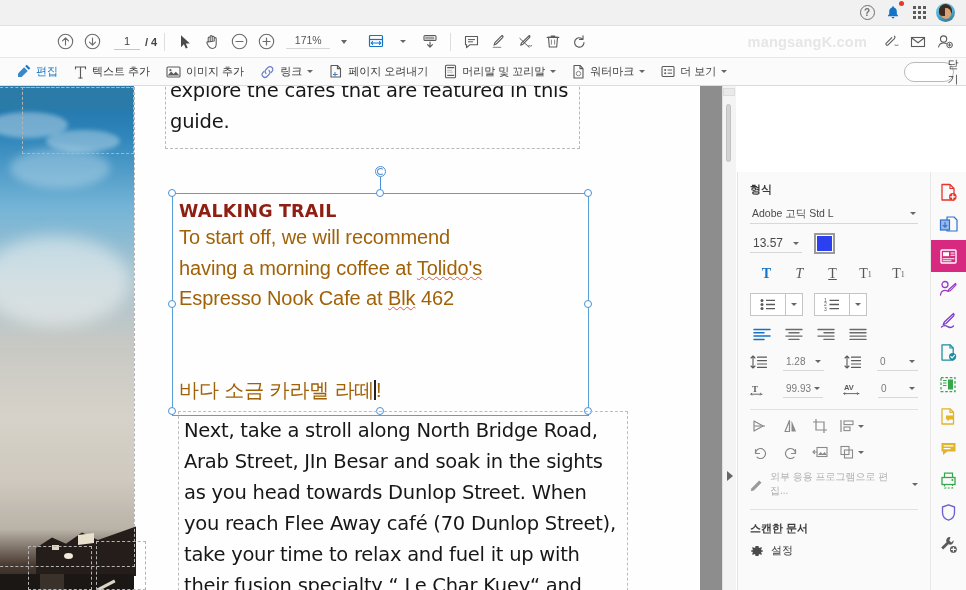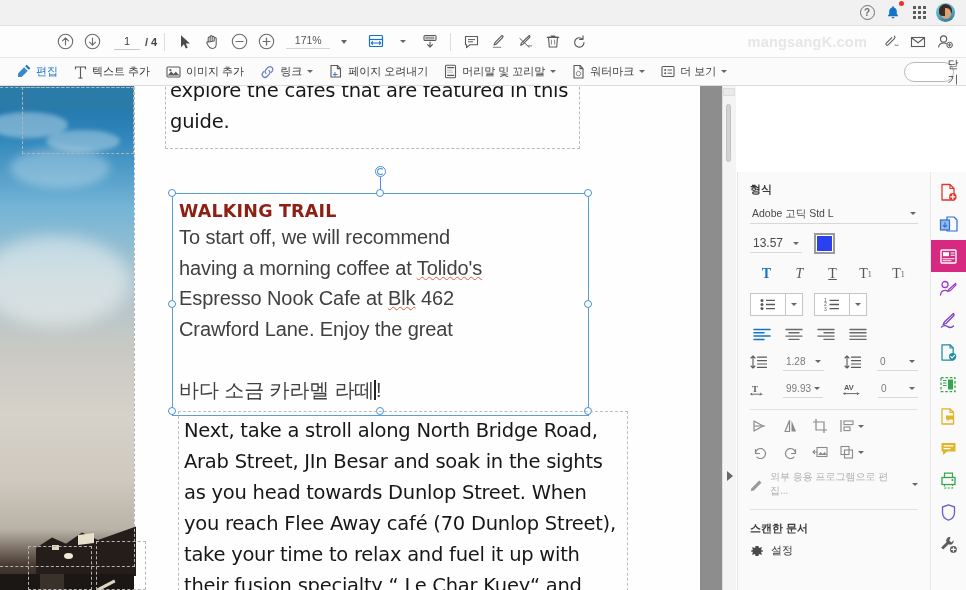--- a/index.html
+++ b/index.html
@@ -121,21 +121,21 @@
   }
   .frame-sel {
     left:172px; top:107px; width:417px; height:223px;
     border:1px solid #5aa0d8; padding:7px 6px;
   }
   .frame-sel .hd {
     color:#8e1f12; font-weight:bold; font-size:17.5px; letter-spacing:0.2px;
     font-family:"DejaVu Sans", sans-serif; margin-bottom:1px;
   }
   .frame-sel .bd {
-    color:#404040; font-size:20px; line-height:30.5px;
+    color:#a16207; font-size:20px; line-height:30.5px;
     font-family:"Liberation Sans", sans-serif; letter-spacing:-0.1px;
   }
   .sq-underline { text-decoration: underline; text-decoration-color:#e05a4a; text-decoration-style: wavy; text-decoration-thickness:1px; }
   .caretbar { display:inline-block; width:1.5px;height:20px;background:#222;vertical-align:-3px; }
 
   .frame-bot {
     left:178px; top:325px; width:450px; height:200px;
     border:1px dashed #bdbdbd; color:#171717; font-size:19.5px; line-height:31px;
     padding:3px 5px; letter-spacing:-0.25px; overflow:hidden;
     font-family:"DejaVu Sans", sans-serif;
@@ -493,21 +493,21 @@
 
       <div class="rot-knob" style="left:375px; top:80px;"></div>
       <div class="rot-line" style="left:380px; top:91px;"></div>
 
       <div class="txtframe frame-sel">
         <div class="hd">WALKING TRAIL</div>
         <div class="bd">
           <span>To start off, we will recommend</span><br>
           <span>having a morning coffee at </span><span class="sq-underline">Tolido's</span><br>
           <span>Espresso Nook Cafe at </span><span class="sq-underline">Blk</span><span> 462</span><br>
-          <span>Crawford Lane. Enjoy the great</span><br>
+          <br>
           <br>
           <span>바다 소금 카라멜 라떼</span><span class="caretbar"></span><span>!</span>
         </div>
       </div>
 
       <div class="handle" style="left:168px;top:103px;"></div>
       <div class="handle" style="left:376px;top:103px;"></div>
       <div class="handle" style="left:584px;top:103px;"></div>
       <div class="handle" style="left:168px;top:214px;"></div>
       <div class="handle" style="left:584px;top:214px;"></div>

